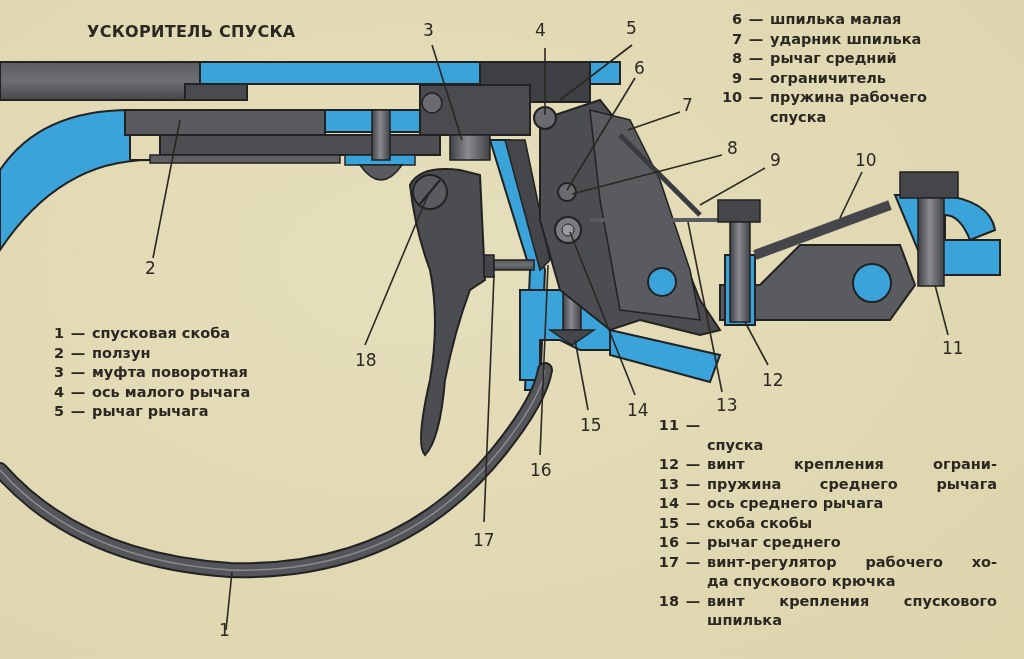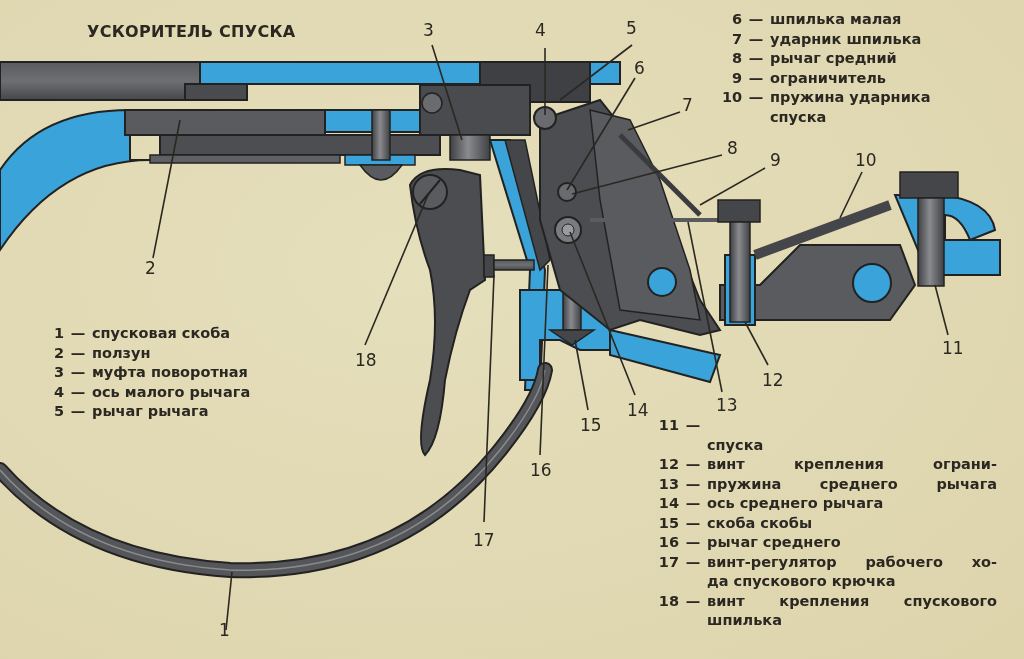--- a/index.html
+++ b/index.html
@@ -210,21 +210,21 @@
         <span class="txt">рычаг средний</span>
       </div>
     <div class="row">
         <span class="num">9</span>
         <span class="dash">—</span>
         <span class="txt">ограничитель</span>
       </div>
     <div class="row">
         <span class="num">10</span>
         <span class="dash">—</span>
-        <span class="txt">пружина ударника</span>
+        <span class="txt">пружина рабочего</span>
       </div>
     <div class="row" style="padding-left:48px;">
         <span class="txt">спуска</span>
       </div>
   </div>
 
   <div class="legend" id="legend-c">
     <div class="row">
         <span class="num">11</span>
         <span class="dash">—</span>

